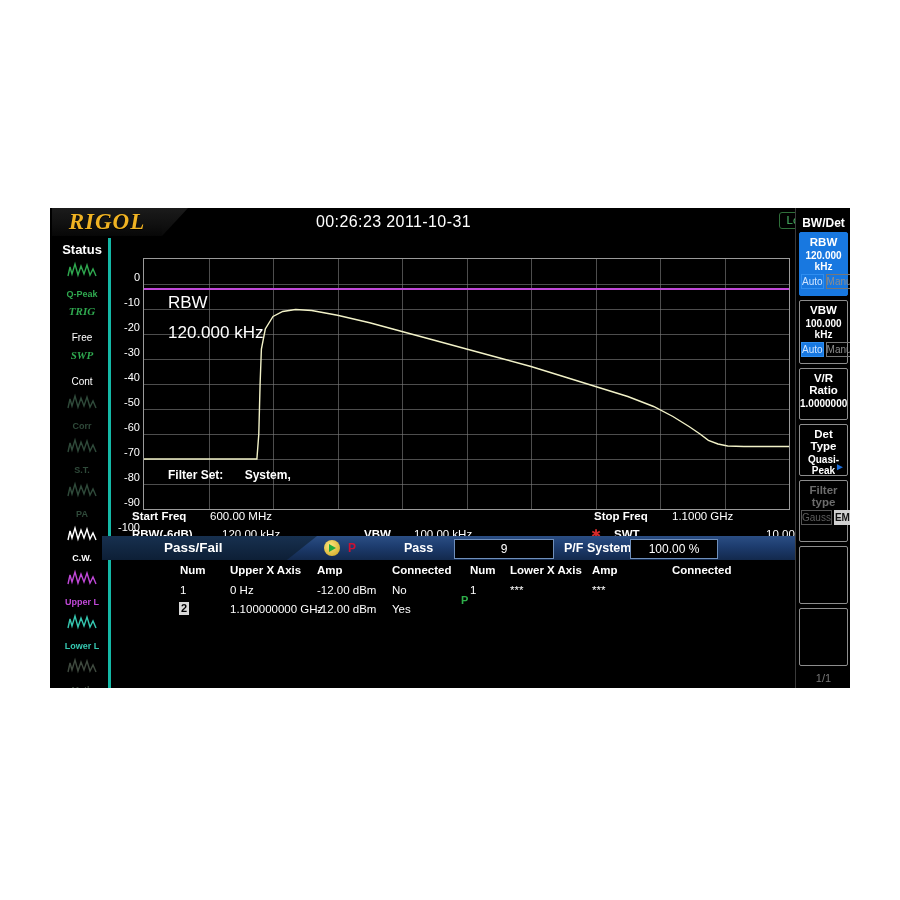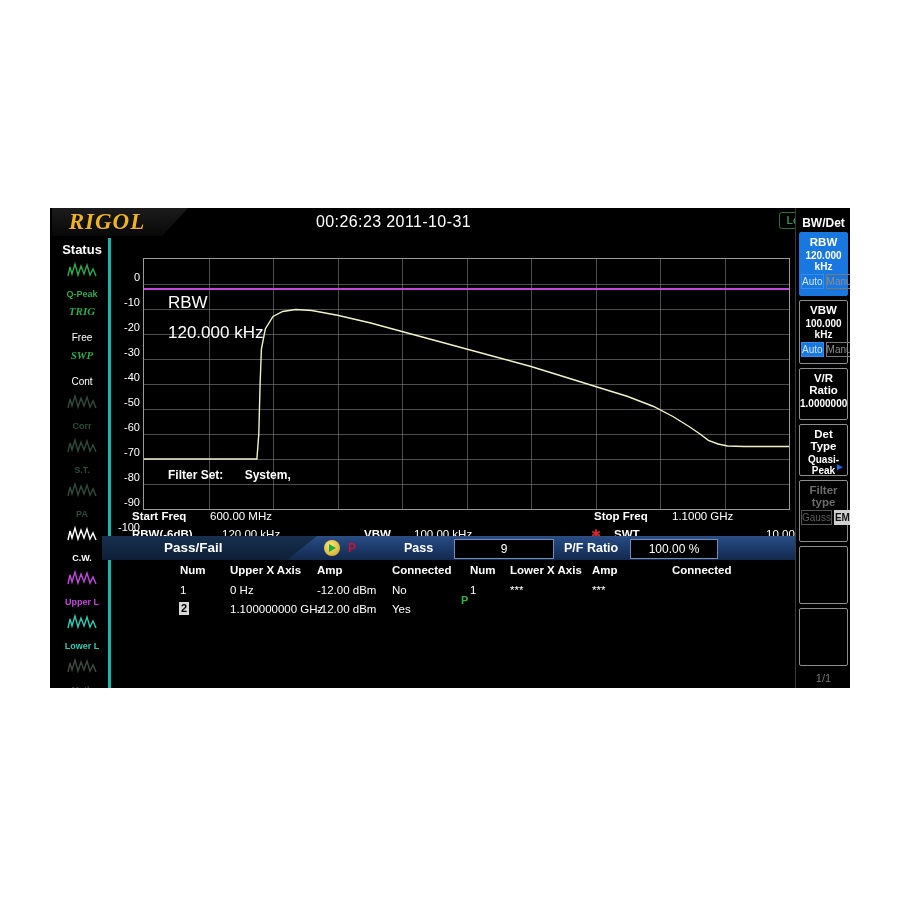--- a/index.html
+++ b/index.html
@@ -286,21 +286,21 @@
     </div>
   </div>
 
   <div id="pfbar">
     <div id="pf-tab"></div>
     <div id="pf-title">Pass/Fail</div>
     <div id="pf-play"></div>
     <div id="pf-p">P</div>
     <div id="pf-pass">Pass</div>
     <div id="pf-count">9</div>
-    <div id="pf-ratio-lbl">P/F Ratio</div>
+    <div id="pf-ratio-lbl">P/F System</div>
     <div id="pf-ratio-val">100.00 %</div>
   </div>
 
   <div id="table">
       <div class="tcell thead" style="left: 78px; top: 0px;">Num</div>
       <div class="tcell thead" style="left: 128px; top: 0px;">Upper X Axis</div>
       <div class="tcell thead" style="left: 215px; top: 0px;">Amp</div>
       <div class="tcell thead" style="left: 290px; top: 0px;">Connected</div>
       <div class="tcell thead" style="left: 368px; top: 0px;">Num</div>
       <div class="tcell thead" style="left: 408px; top: 0px;">Lower X Axis</div>

